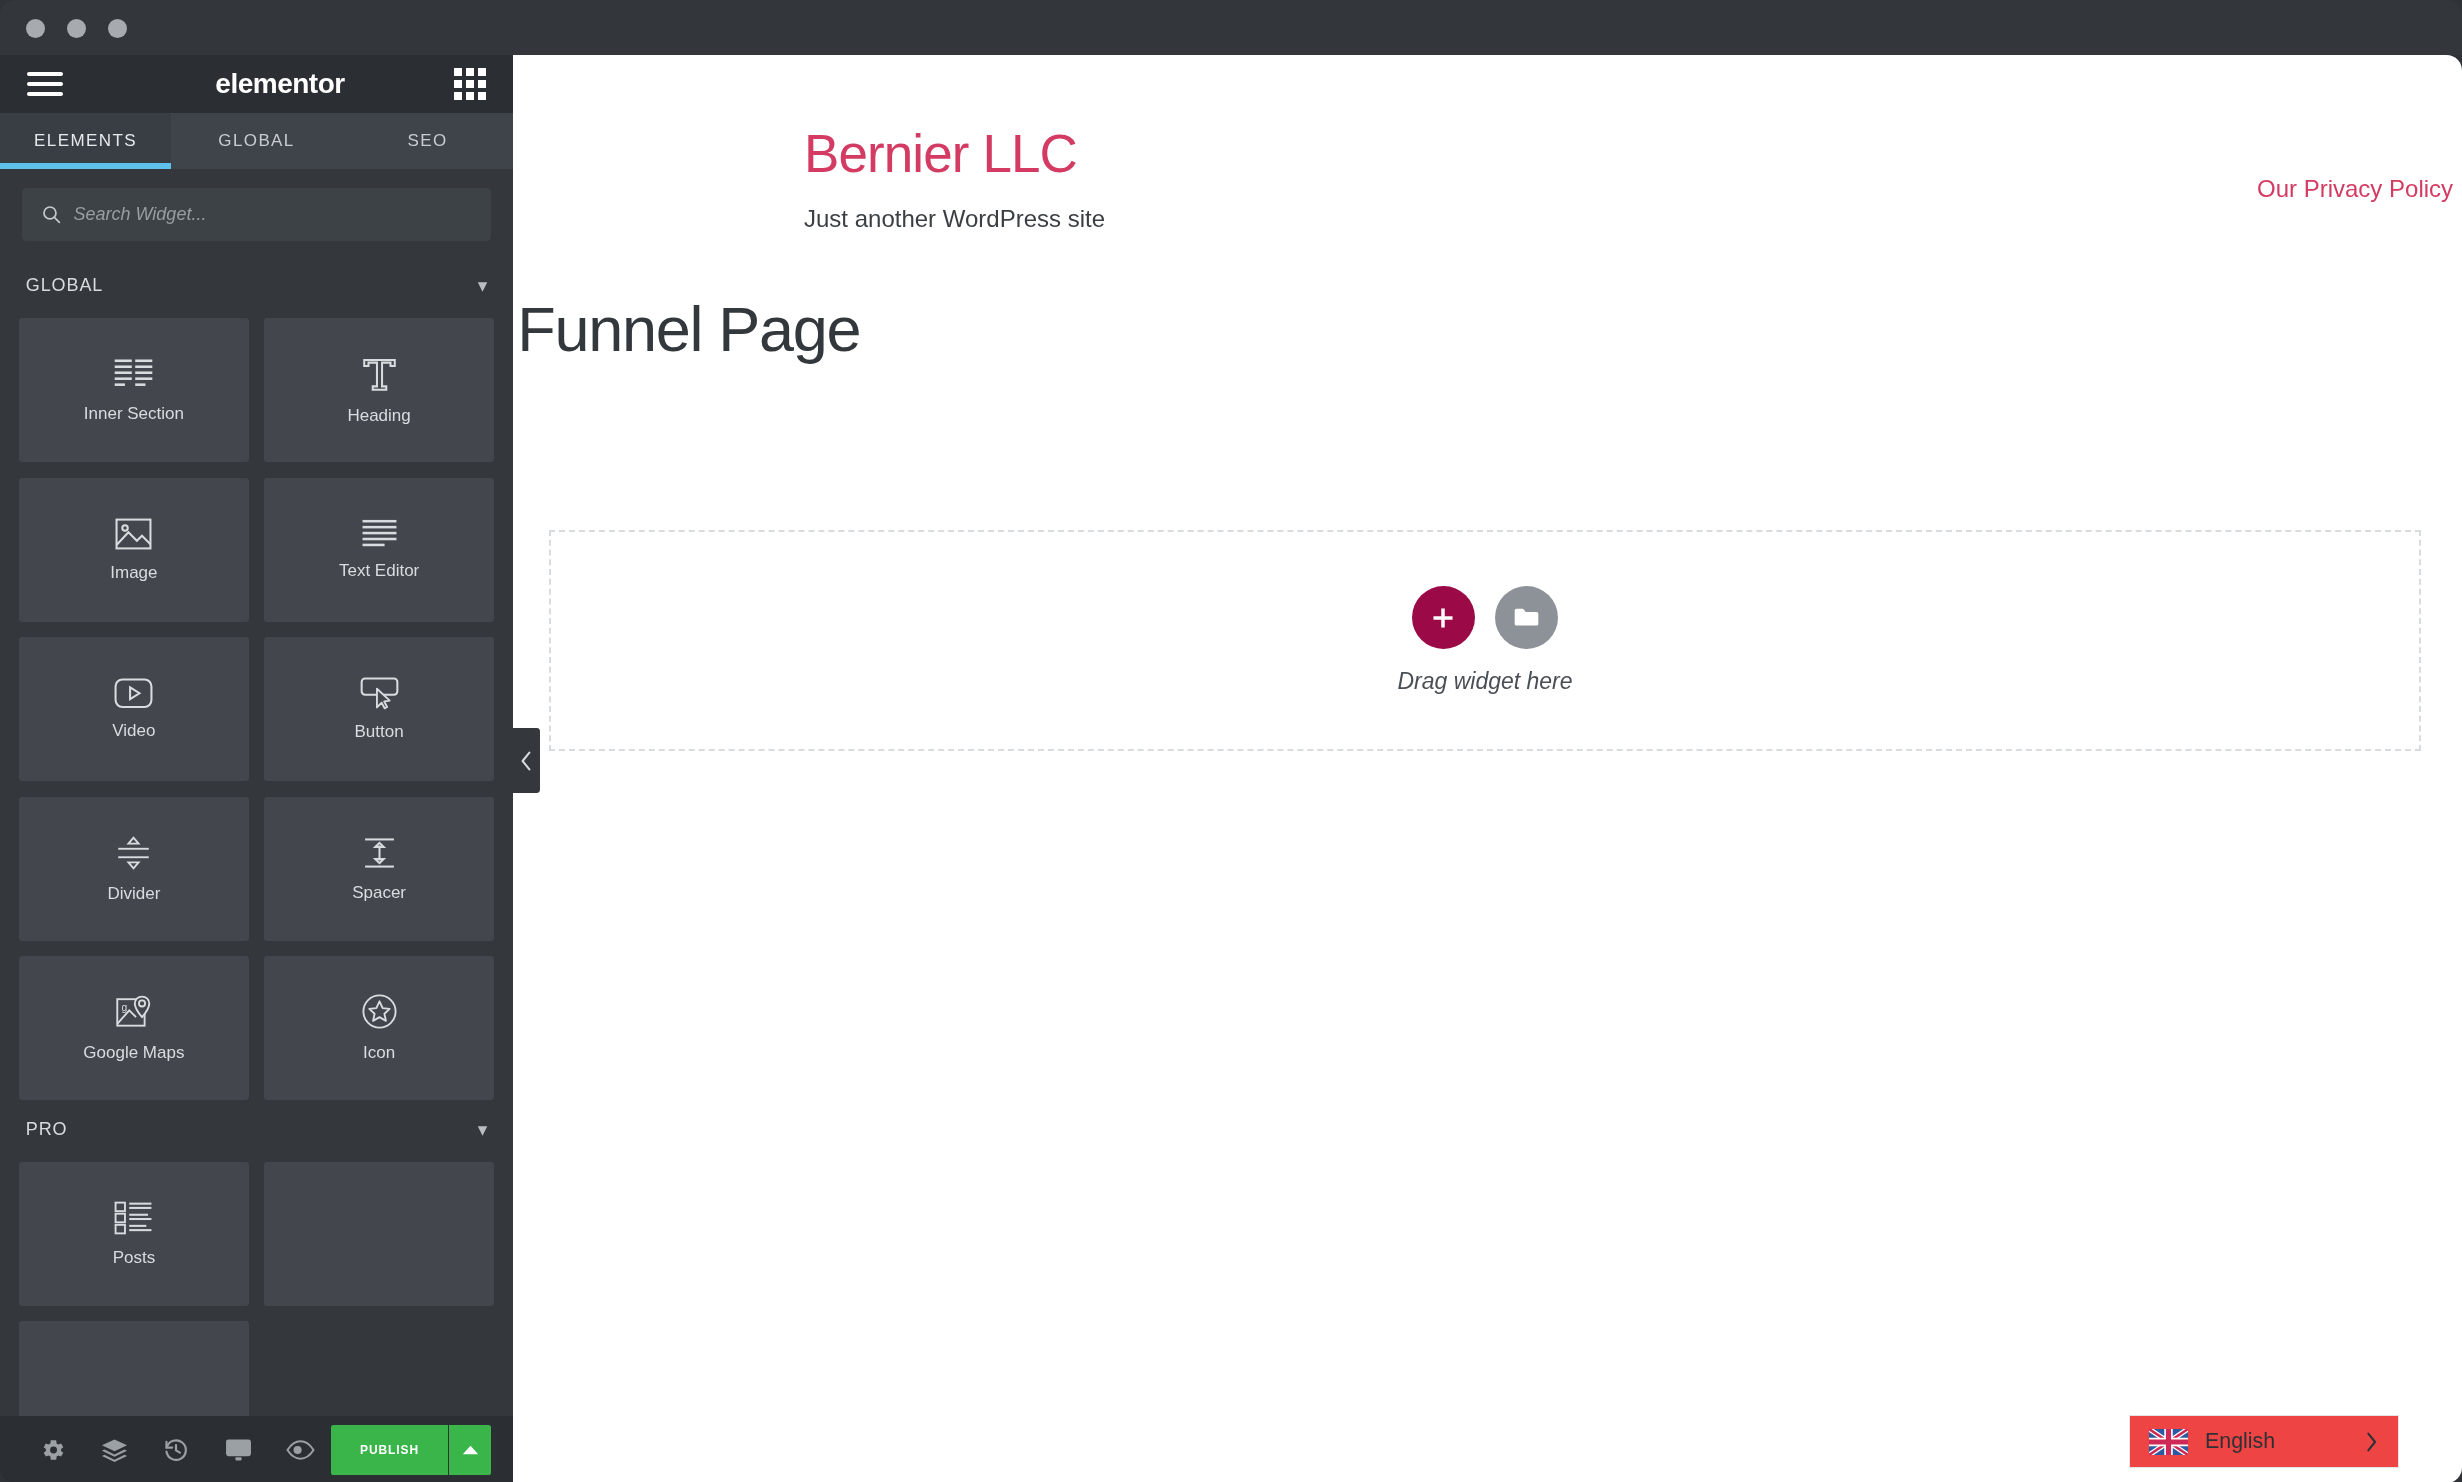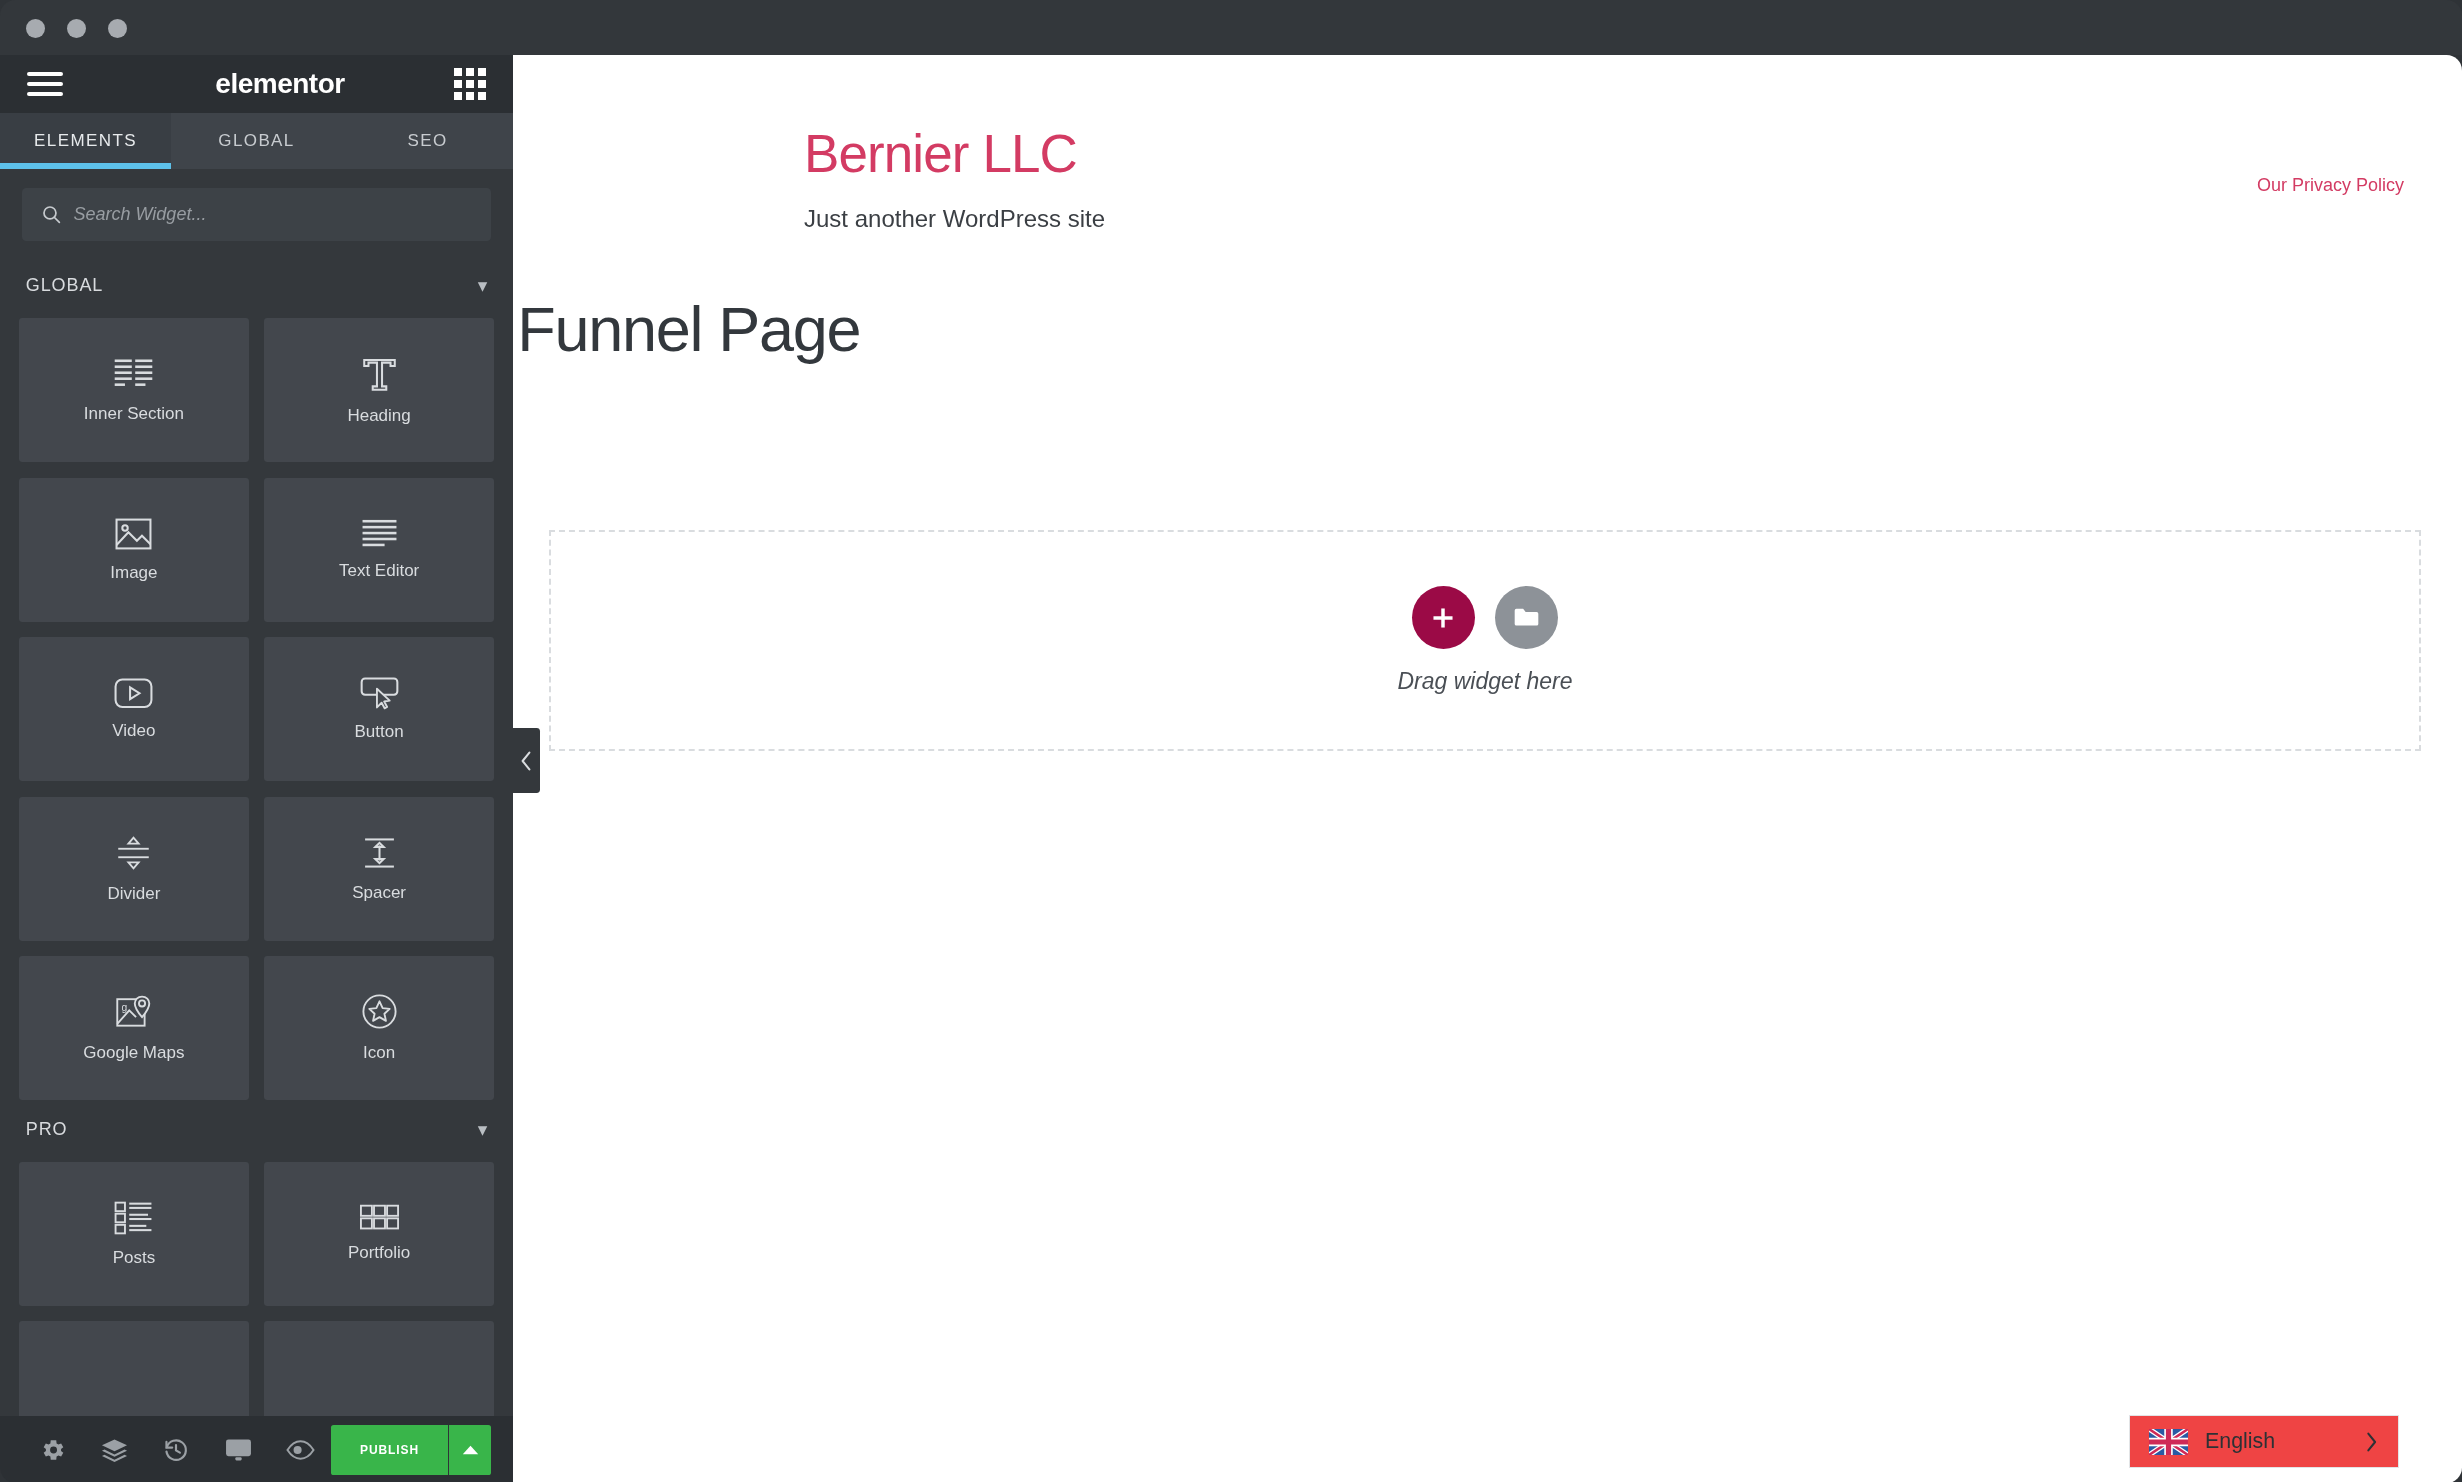--- a/index.html
+++ b/index.html
@@ -145,21 +145,21 @@
   #site-title {
     position: absolute; left: 291px; top: 68px;
     font-size: 53px; color: #d33b63; font-weight: normal; letter-spacing: -0.9px;
   }
   #site-tagline {
     position: absolute; left: 291px; top: 150px;
     font-size: 24px; color: #3b3f44;
   }
   #privacy-link {
     position: absolute; left: 1744px; top: 120px;
-    font-size: 18px; color: #d33b63; text-decoration: none; cursor: pointer;
+    font-size: 24px; color: #d33b63; text-decoration: none; cursor: pointer;
   }
 
   #page-title {
     position: absolute; left: 4.3px; top: 238px;
     font-size: 63px; color: #33383d; font-weight: normal; letter-spacing: -1.3px;
   }
 
   #drop-zone {
     position: absolute; left: 36px; top: 475px;
     width: 1872px; height: 221px;
@@ -372,31 +372,20 @@
               <rect x="19" y="8" width="26" height="2.4"></rect>
             <rect x="19" y="16" width="22" height="2.4"></rect>
               <rect x="19" y="21" width="26" height="2.4"></rect>
             <rect x="19" y="29" width="20" height="2.4"></rect>
               <rect x="19" y="34" width="26" height="2.4"></rect>
           </g>
         </svg>
         <span class="widget-label">Posts</span>
       </div>
 
-      <div class="widget-card">
-        <svg width="41" height="27" viewBox="0 0 48 32" fill="none" stroke="#d9dcdf" stroke-width="2.2">
-          <rect x="2" y="2" width="13" height="12"></rect>
-            <rect x="17.5" y="2" width="13" height="12"></rect>
-            <rect x="33" y="2" width="13" height="12"></rect>
-          <rect x="2" y="17" width="13" height="12"></rect>
-            <rect x="17.5" y="17" width="13" height="12"></rect>
-            <rect x="33" y="17" width="13" height="12"></rect>
-        </svg>
-        <span class="widget-label">Portfolio</span>
-      </div>
 
       <div class="widget-card"></div>
       <div class="widget-card"></div>
 
     </div>
   </div>
 
   <div id="panel-footer">
     <div class="foot-icon">
       <svg width="26" height="26" viewBox="0 0 24 24" fill="#9ba0a5">

